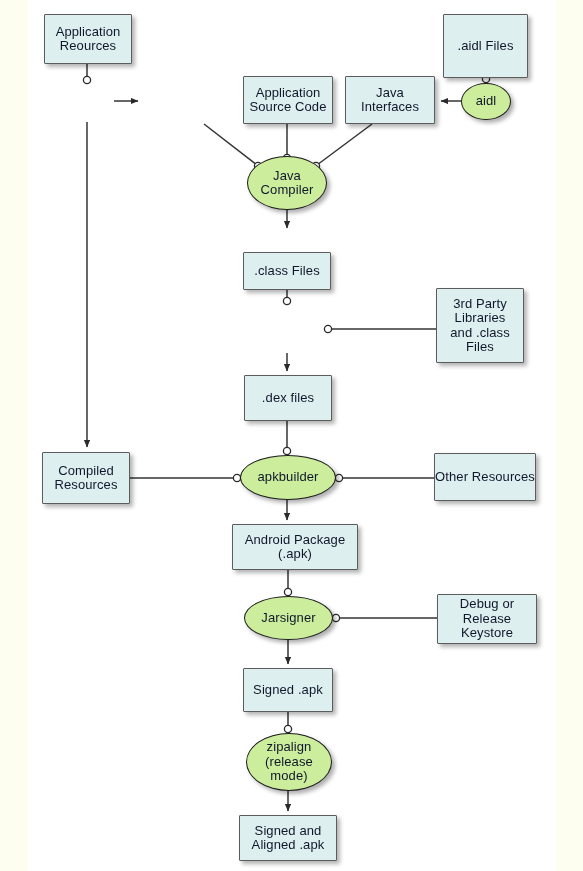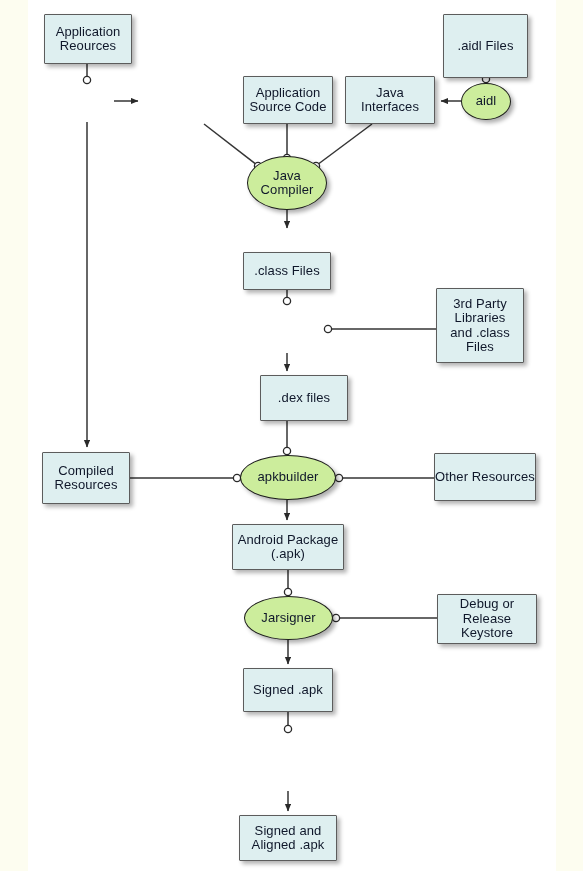--- a/index.html
+++ b/index.html
@@ -185,56 +185,61 @@
     </div>
 
 
     <div class="node box" style="left:436px;top:288px;width:88px;height:75px;justify-content:center;">
       <span class="lbl">3rd Party
 Libraries
 and .class
 Files</span>
     </div>
 
-    <div class="node box" style="left:260px;top:375px;width:88px;height:46px;">
+    <div class="node box" style="left:244px;top:375px;width:88px;height:46px;">
       <span class="lbl">.dex files</span>
     </div>
 
     <div class="node box" style="left:42px;top:452px;width:88px;height:52px;">
       <span class="lbl">Compiled
 Resources</span>
     </div>
 
     <div class="node ellipse" style="left:240px;top:455px;width:96px;height:45px;">
       <span class="lbl">apkbuilder</span>
     </div>
 
     <div class="node box" style="left:434px;top:453px;width:102px;height:48px;">
       <span class="lbl">Other Resources</span>
     </div>
 
-    <div class="node box" style="left:232px;top:524px;width:112px;height:46px;">
+    <div class="node box" style="left:232px;top:524px;width:126px;height:46px;">
       <span class="lbl">Android Package
 (.apk)</span>
     </div>
 
     <div class="node box" style="left:437px;top:594px;width:100px;height:50px;">
       <span class="lbl">Debug or
 Release
 Keystore</span>
     </div>
 
     <div class="node ellipse" style="left:244px;top:596px;width:89px;height:44px;">
       <span class="lbl">Jarsigner</span>
     </div>
 
     <div class="node box" style="left:243px;top:668px;width:90px;height:44px;">
       <span class="lbl">Signed .apk</span>
     </div>
 
+    <div class="node ellipse" style="left:246px;top:733px;width:86px;height:58px;">
+      <span class="lbl">zipalign
+(release
+mode)</span>
+    </div>
 
     <div class="node box" style="left:239px;top:815px;width:98px;height:46px;">
       <span class="lbl">Signed and
 Aligned .apk</span>
     </div>
 
   </div>
 </div>
 
 </body></html>

